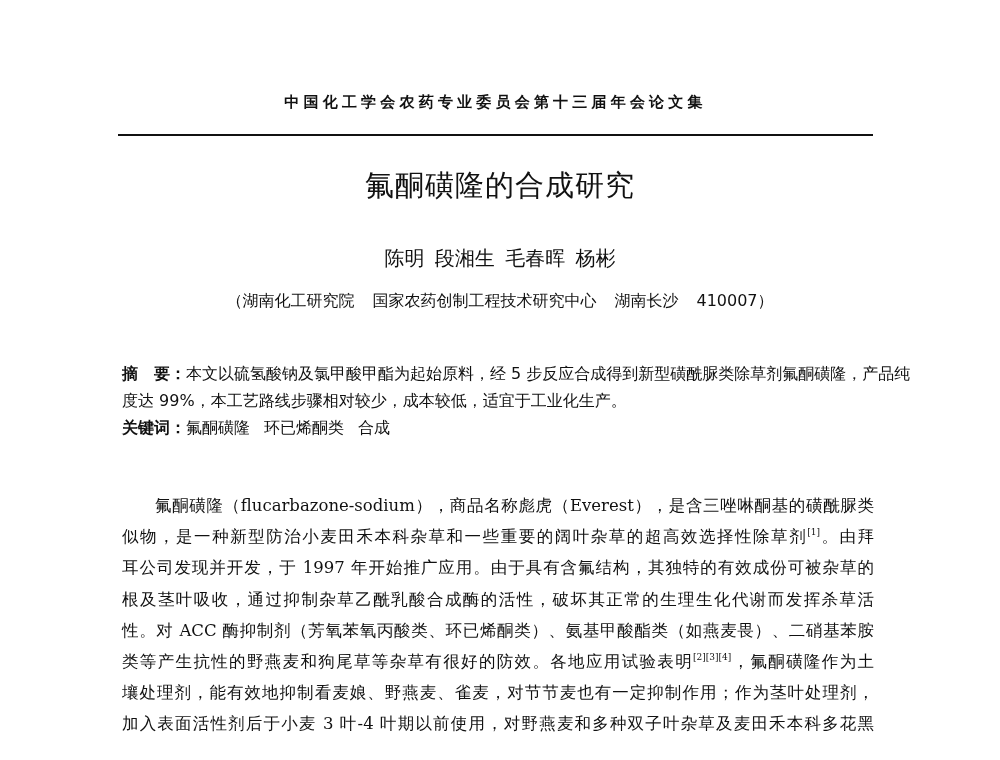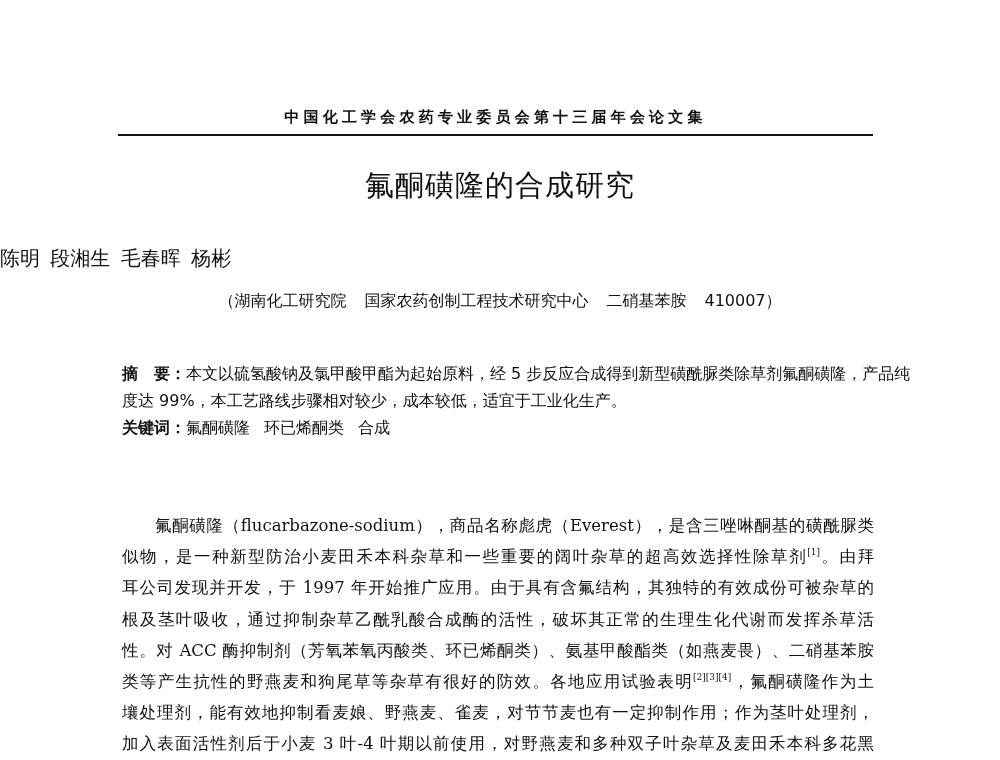--- a/index.html
+++ b/index.html
@@ -1,44 +1,44 @@
 <!DOCTYPE html>
 <html><head>
 <meta charset="utf-8">
 <style>
   html, body { margin:0; padding:0; background:#ffffff; }
   body { width:1000px; height:760px; position:relative; overflow:hidden; color:#111; font-family:"DejaVu Serif", serif; }
   .abs { position:absolute; }
-  .running-head { left:118px; width:755px; top:108px; text-align:center; font-family:"DejaVu Sans", sans-serif; font-weight:bold; font-size:15px; letter-spacing:4.2px; white-space:nowrap; }
+  .running-head { left:118px; width:755px; top:93px; text-align:center; font-family:"DejaVu Sans", sans-serif; font-weight:bold; font-size:15px; letter-spacing:4.2px; white-space:nowrap; }
   .head-rule { left:118px; width:755px; top:134px; height:0; border-top:2px solid #111; }
   .title { left:0; width:1000px; top:166px; text-align:center; font-family:"DejaVu Sans", sans-serif; font-size:29px; letter-spacing:1px; white-space:nowrap; }
-  .authors { left:0; width:1000px; top:245px; font-family:"DejaVu Serif", serif; font-size:20px; white-space:nowrap; word-spacing:4px; }
+  .authors { left:0; width:1000px; top:245px; text-align:center; font-family:"DejaVu Serif", serif; font-size:20px; white-space:nowrap; word-spacing:4px; }
   .affiliation { left:0; width:1000px; top:291px; text-align:center; font-family:"DejaVu Sans", sans-serif; font-size:16px; white-space:nowrap; }
   .affiliation .gap { display:inline-block; width:18px; }
   .abstract { left:122px; width:752px; top:360px; font-family:"DejaVu Sans", sans-serif; font-size:16px; line-height:27px; }
   .abstract .line { white-space:nowrap; height:27px; }
   .abstract .label { font-weight:bold; }
-  .body-text { left:122px; width:752px; top:490px; font-family:"DejaVu Serif", serif; font-size:16.5px; line-height:31.2px;margin-top:20px; }
+  .body-text { left:122px; width:752px; top:490px; font-family:"DejaVu Serif", serif; font-size:16.5px; line-height:31.2px; }
   .body-text .line { white-space:nowrap; height:31.2px; text-align:justify; text-align-last:justify; }
   .body-text .line.first { padding-left:33px; }
   sup { font-size:9px; vertical-align:7px; line-height:0; }
   .kw-gap { display:inline-block; width:14px; }
 </style>
 </head>
 <body>
 
 <div class="abs running-head">中国化工学会农药专业委员会第十三届年会论文集</div>
 <div class="abs head-rule"></div>
 
 <div class="abs title">氟酮磺隆的合成研究</div>
 
 <div class="abs authors">陈明 段湘生 毛春晖 杨彬</div>
 
 <div class="abs affiliation">
-  <span>（</span><span>湖南化工研究院</span><span class="gap"></span><span>国家农药创制工程技术研究中心</span><span class="gap"></span><span>二硝基苯胺</span><span class="gap"></span><span>410007</span><span>）</span>
+  <span>（</span><span>湖南化工研究院</span><span class="gap"></span><span>国家农药创制工程技术研究中心</span><span class="gap"></span><span>湖南长沙</span><span class="gap"></span><span>410007</span><span>）</span>
 </div>
 
 <div class="abs abstract">
   <div class="line">
     <span class="label">摘　要：</span><span>本文以硫氢酸钠及氯甲酸甲酯为起始原料，经 5 步反应合成得到新型磺酰脲类除草剂氟酮磺隆，产品纯</span>
   </div>
   <div class="line">
     <span>度达 99%，本工艺路线步骤相对较少，成本较低，适宜于工业化生产。</span>
   </div>
   <div class="line">

